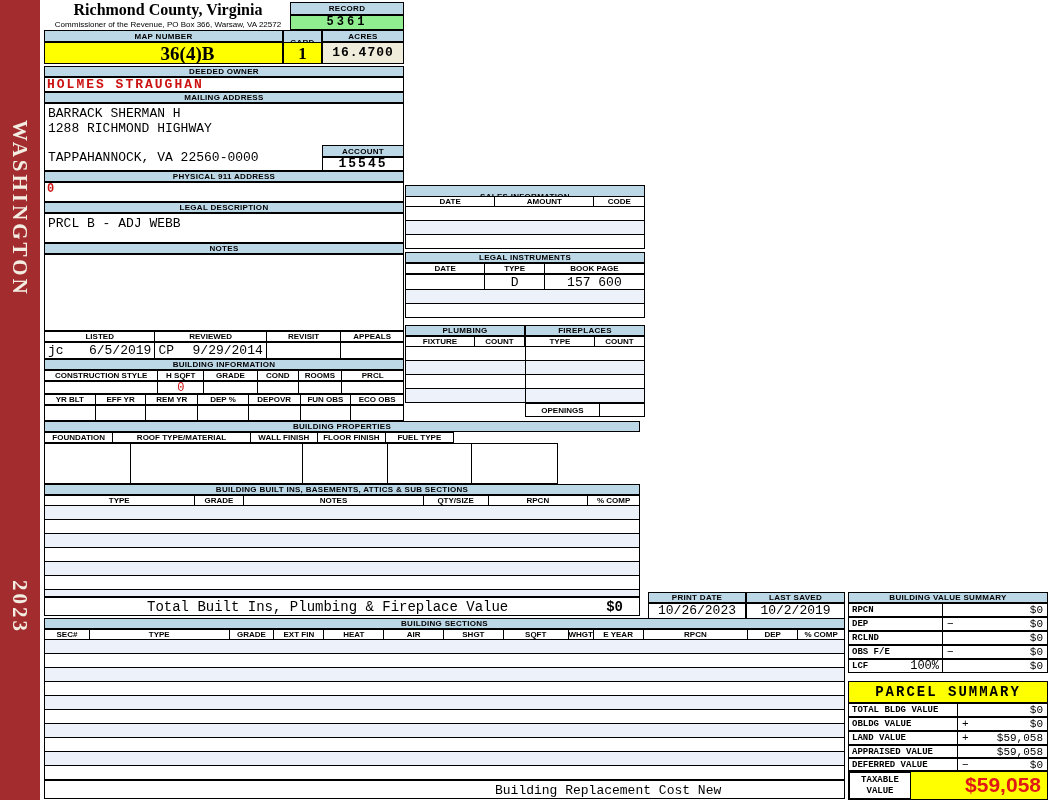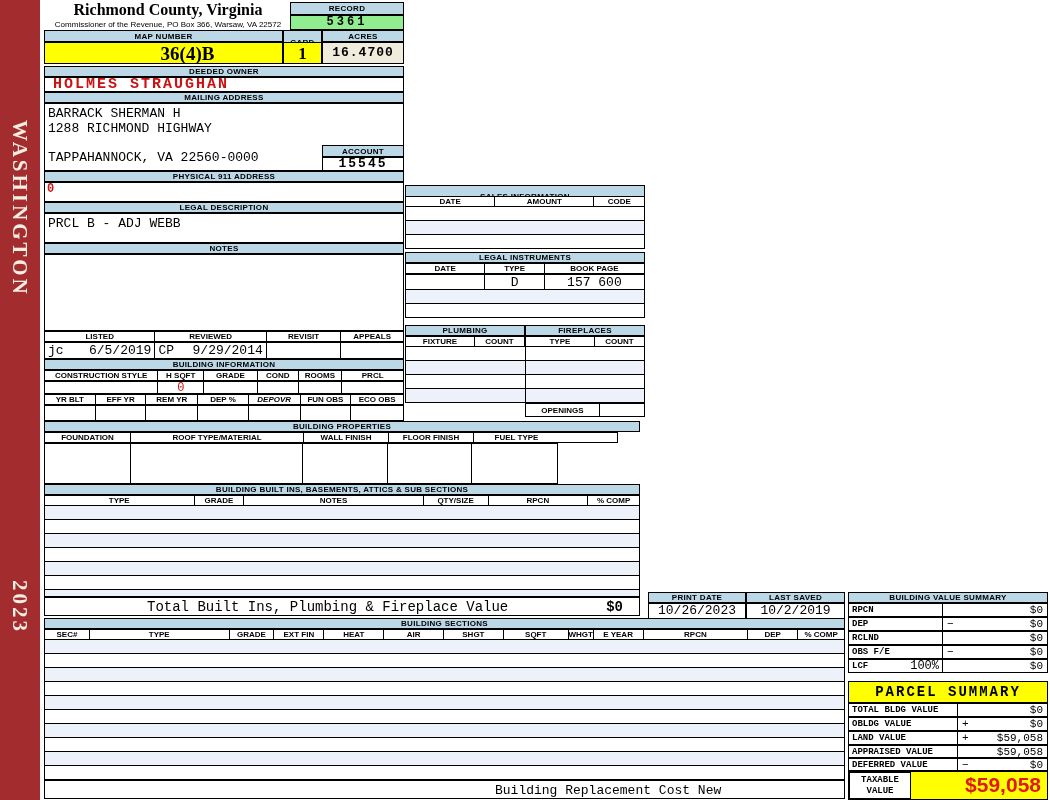--- a/index.html
+++ b/index.html
@@ -71,21 +71,21 @@
 
   <div class="band" style="left:44px;top:30px;width:239px;height:12px;">MAP NUMBER</div>
   <div class="band" style="left:283px;top:30px;width:39px;height:24px;">CARD</div>
   <div class="band" style="left:322px;top:30px;width:82px;height:12px;">ACRES</div>
 
   <div class="cell" style="left:44px;top:42px;width:239px;height:22px;background:#FFFF00;text-align:center;font-family:'Liberation Serif',serif;font-weight:bold;font-size:19px;line-height:21px;padding-left:48px;">36(4)B</div>
   <div class="cell" style="left:283px;top:42px;width:39px;height:22px;background:#FFFF00;text-align:center;font-family:'Liberation Serif',serif;font-weight:bold;font-size:17px;line-height:21px;">1</div>
   <div class="cell mono" style="left:322px;top:42px;width:82px;height:22px;background:#EFECDB;text-align:center;font-weight:bold;font-size:13px;letter-spacing:1px;line-height:20px;">16.4700</div>
 
   <div class="band" style="left:44px;top:66px;width:360px;height:11px;">DEEDED OWNER</div>
-  <div class="cell mono redtxt" style="left:44px;top:77px;width:360px;height:15px;font-size:15px;letter-spacing:2px;line-height:13px;padding-left:8px;">HOLMES STRAUGHAN</div>
+  <div class="cell mono redtxt" style="left:44px;top:77px;width:360px;height:15px;font-size:13px;letter-spacing:2px;line-height:13px;padding-left:2px;">HOLMES STRAUGHAN</div>
 
   <div class="band" style="left:44px;top:92px;width:360px;height:11px;">MAILING ADDRESS</div>
   <div class="cell" style="left:44px;top:103px;width:360px;height:68px;">
     <div class="mono" style="position:absolute;left:3px;top:2px;font-size:13px;">BARRACK SHERMAN H</div>
     <div class="mono" style="position:absolute;left:3px;top:17px;font-size:13px;">1288 RICHMOND HIGHWAY</div>
     <div class="mono" style="position:absolute;left:3px;top:46px;font-size:13px;">TAPPAHANNOCK, VA 22560-0000</div>
   </div>
   <div class="band" style="left:322px;top:145px;width:82px;height:12px;">ACCOUNT</div>
   <div class="cell mono" style="left:322px;top:157px;width:82px;height:14px;text-align:center;font-weight:bold;font-size:13px;letter-spacing:2px;line-height:12px;">15545</div>
 
@@ -132,36 +132,36 @@
     <span class="vc" style="width:54px;"></span>
     <span class="vc" style="width:41px;"></span>
     <span class="vc" style="width:44px;"></span>
     <span class="vc" style="width:61px;"></span>
   </div>
   <div class="hrow" style="left:44px;top:394px;width:360px;height:11px;">
     <span class="hc" style="width:51px;">YR BLT</span>
     <span class="hc" style="width:51px;">EFF YR</span>
     <span class="hc" style="width:52px;">REM YR</span>
     <span class="hc" style="width:51px;">DEP %</span>
-    <span class="hc" style="width:52px;font-style:italic;">DEPOVR</span>
+    <span class="hc" style="width:52px;">DEPOVR</span>
     <span class="hc" style="width:51px;">FUN OBS</span>
     <span class="hc" style="width:52px;">ECO OBS</span>
   </div>
   <div class="vrow" style="left:44px;top:405px;width:360px;height:16px;">
     <span class="vc" style="width:51px;"></span>
     <span class="vc" style="width:51px;"></span>
     <span class="vc" style="width:52px;"></span>
     <span class="vc" style="width:51px;"></span>
     <span class="vc" style="width:52px;"></span>
     <span class="vc" style="width:51px;"></span>
     <span class="vc" style="width:52px;"></span>
   </div>
 
   <div class="band" style="left:44px;top:421px;width:596px;height:11px;">BUILDING PROPERTIES</div>
-  <div class="hrow" style="left:44px;top:432px;width:574px;height:11px;">
+  <div class="hrow" style="left:44px;top:432px;width:410px;height:11px;">
     <span class="hc" style="width:86px;">FOUNDATION</span>
     <span class="hc" style="width:173px;">ROOF TYPE/MATERIAL</span>
     <span class="hc" style="width:85px;">WALL FINISH</span>
     <span class="hc" style="width:85px;">FLOOR FINISH</span>
     <span class="hc" style="width:85px;">FUEL TYPE</span>
   </div>
   <div class="vrow" style="left:44px;top:443px;width:514px;height:41px;">
     <span class="vc" style="width:86px;"></span>
     <span class="vc" style="width:173px;"></span>
     <span class="vc" style="width:85px;"></span>

